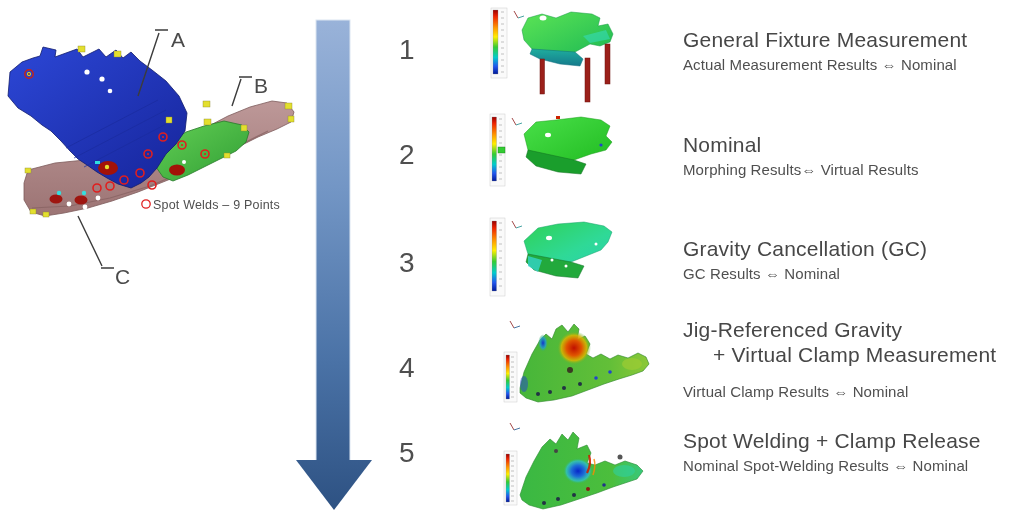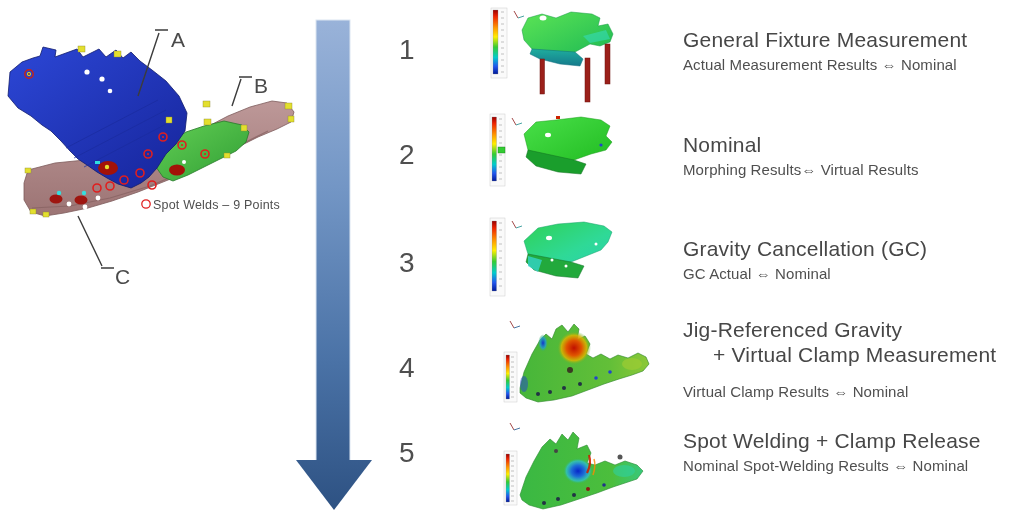--- a/index.html
+++ b/index.html
@@ -363,21 +363,21 @@
     <div class="step-subtitle">Actual Measurement Results ⇔ Nominal</div>
   </div>
 
   <div class="step-text" style="top:132px">
     <div class="step-title">Nominal</div>
     <div class="step-subtitle">Morphing Results⇔ Virtual Results</div>
   </div>
 
   <div class="step-text" style="top:236px">
     <div class="step-title">Gravity Cancellation (GC)</div>
-    <div class="step-subtitle">GC Actual ⇔ Nominal</div>
+    <div class="step-subtitle">GC Results ⇔ Nominal</div>
   </div>
 
   <div class="step-text" style="top:317px">
     <div class="step-title">Jig-Referenced Gravity</div>
     <div class="step-title step-title-line2">+ Virtual Clamp Measurement</div>
     <div class="step-subtitle" style="margin-top:16px">Virtual Clamp Results ⇔ Nominal</div>
   </div>
 
   <div class="step-text" style="top:428px">
     <div class="step-title">Spot Welding + Clamp Release</div>

